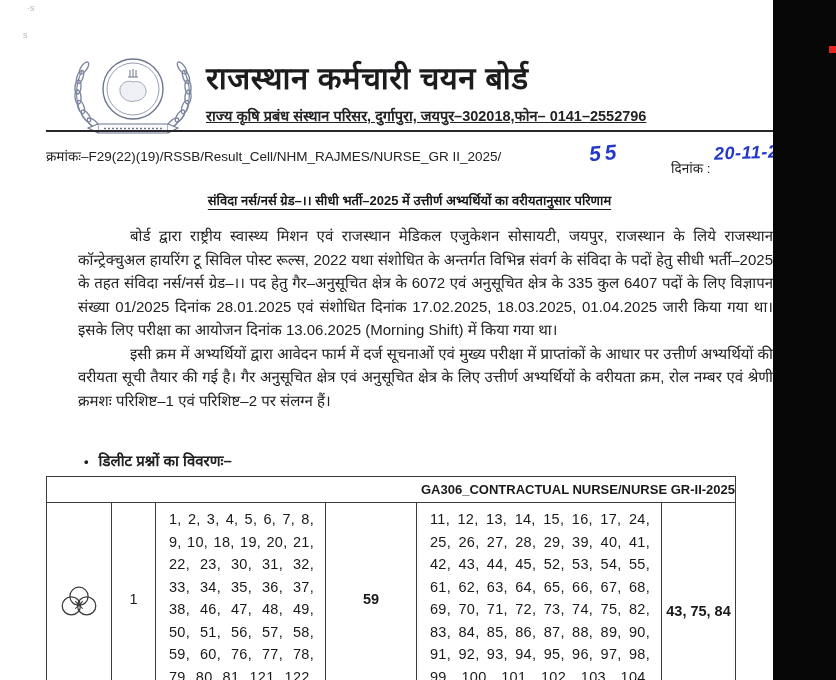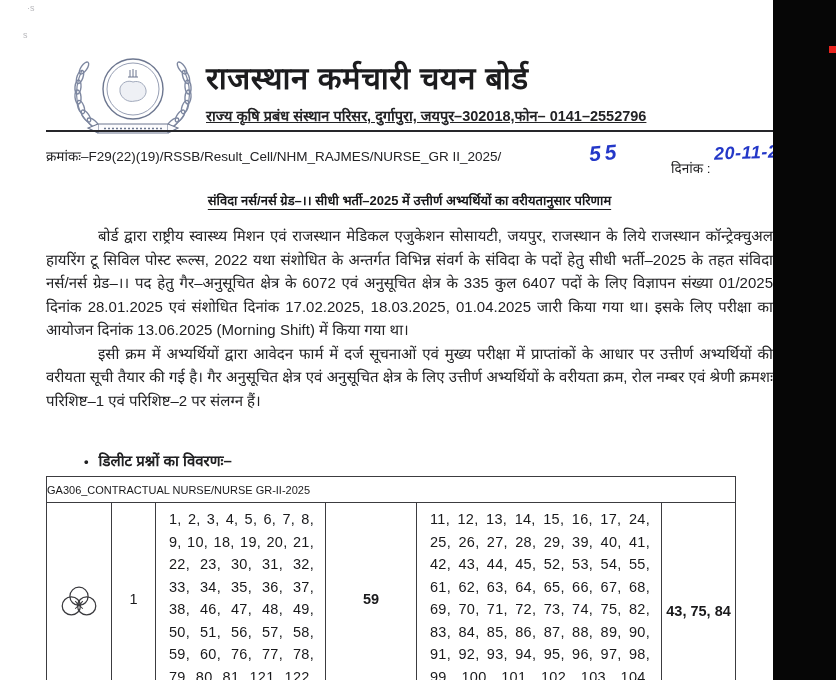--- a/index.html
+++ b/index.html
@@ -29,31 +29,31 @@
   .hand-date { position:absolute; left:668px; top:1px; font-size:18px; letter-spacing:0.5px; transform:rotate(-2deg); white-space:nowrap; }
 
   
   .subject { position:absolute; top:191px; left:46px; width:727px; text-align:center;
     font-size:13px; font-weight:bold; color:#19191b;
     text-decoration:underline; text-underline-offset:4px; }
 
   
   .body-text { position:absolute; top:224px; left:46px; width:727px;
     font-size:15px; line-height:23.5px; text-align:justify; color:#222224; font-weight:500; }
-  .body-text p { text-indent:52px; }
+  .body-text p { text-indent:52px;margin-left:32px; }
 
   
   .bullet-line { position:absolute; top:450px; left:84px; font-size:15px; font-weight:bold; color:#202022; }
   .bullet-dot { display:inline-block; margin-right:10px; font-size:13px; }
 
   
   table.qt { position:absolute; top:476px; left:46px; width:689px;
     border-collapse:collapse; table-layout:fixed; font-size:14.5px; color:#19191b; }
   table.qt td { border:1.4px solid #3c3c40; vertical-align:middle; }
-  .t-title { height:26px; text-align:left; font-weight:normal; font-size:11px; }
+  .t-title { height:26px; text-align:right; font-weight:bold; font-size:13px; }
   .t-group { height:23px; text-align:center; font-weight:bold; font-size:15px; }
   .t-colhead { height:34px; text-align:center; font-weight:bold; font-size:15px; line-height:17px; }
   .t-data-q { vertical-align:top !important; padding:5px 11px 0 13px; text-align:justify;
     line-height:22.5px; font-size:14.5px; letter-spacing:0.3px; }
   .t-data-c { vertical-align:top !important; text-align:center; padding-top:88px; }
   .t-data-c.bold { font-weight:bold; }
   .series-cell { vertical-align:top !important; text-align:center; padding-top:80px; }
 </style>
 </head>
 <body>

